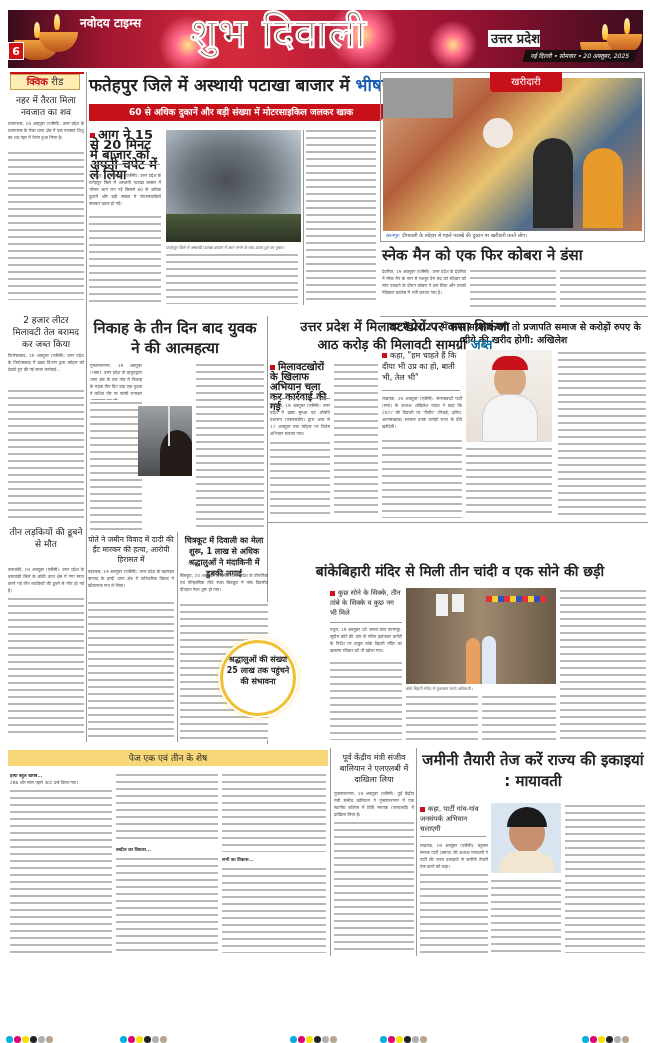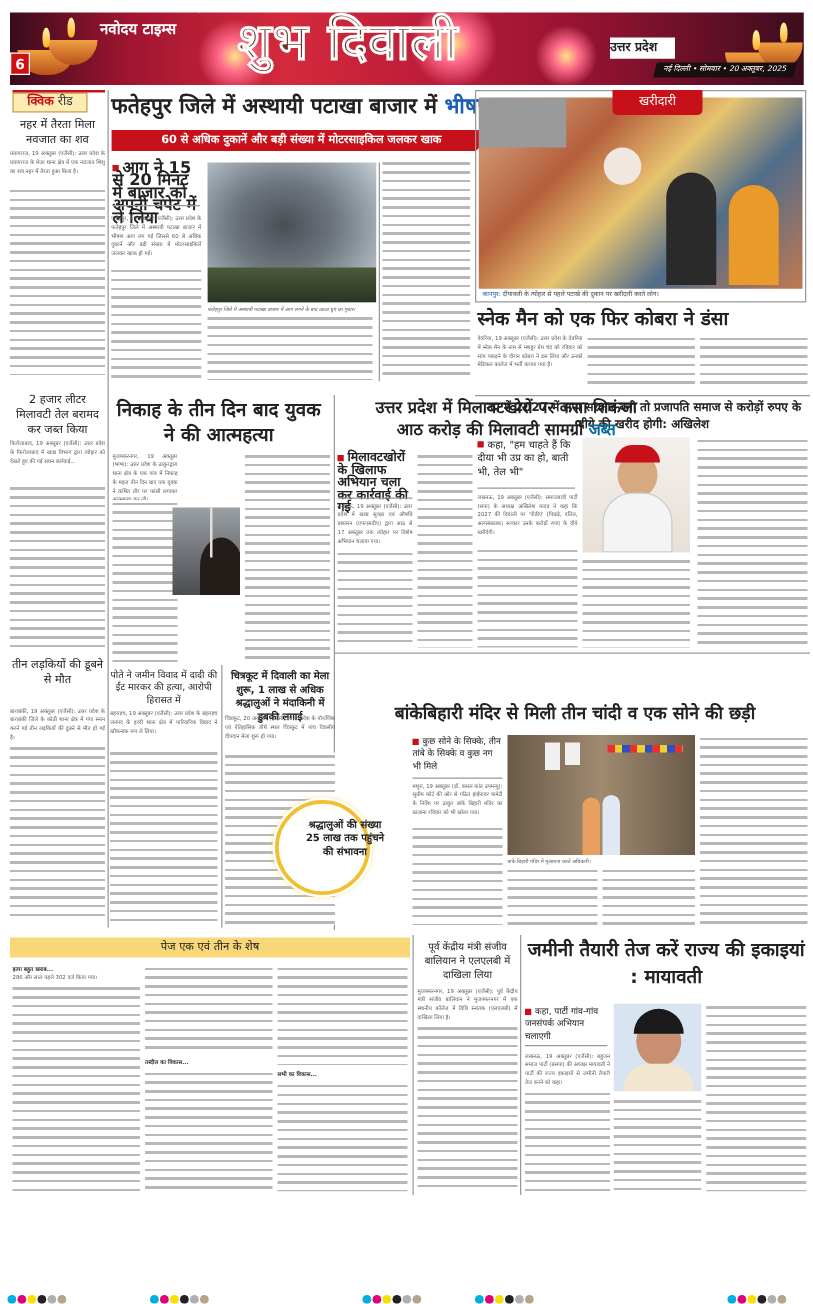--- a/index.html
+++ b/index.html
@@ -7,26 +7,26 @@
 .abs{position:absolute}
 .masthead{left:8px;top:10px;width:635px;height:58px;background:linear-gradient(90deg,#3a0c1c 0%,#a01530 15%,#d42a3c 35%,#b81b38 55%,#8e1230 75%,#3c0d1e 100%);overflow:hidden}
 .spark{position:absolute;border-radius:50%;background:radial-gradient(circle,#ffe28a 0%,#ff6a8a 30%,rgba(255,0,80,0) 70%)}
 .diya{position:absolute;width:46px;height:20px;border-radius:0 0 30px 30px;background:linear-gradient(#f0a040,#b8501a)}
 .flame{position:absolute;width:6px;height:16px;border-radius:50% 50% 40% 40%;background:linear-gradient(#fff6b0,#ffb020)}
 .paper-name{left:80px;top:2px;font-size:8px;font-style:italic;font-weight:bold;color:#fff;font-family:"DejaVu Sans",sans-serif}
 .paper-hindi{left:80px;top:14px;font-size:12px;color:#fff;font-weight:bold}
 .page-no{left:8px;top:42px;width:16px;height:18px;background:#d01010;color:#fff;font-size:11px;font-weight:bold;text-align:center;line-height:18px;border:1px solid #fff}
 .title-main{left:190px;top:4px;font-size:40px;font-weight:bold;color:#3a2a2a;-webkit-text-stroke:1px #fff;font-family:"DejaVu Serif",serif;letter-spacing:1px}
 .title-main span{color:#6a3528}
-.state-box{left:488px;top:30px;width:52px;height:17px;background:#fff;color:#222;font-size:10px;font-weight:bold;text-align:left;line-height:17px}
+.state-box{left:488px;top:30px;width:52px;height:17px;background:#fff;color:#222;font-size:13px;font-weight:bold;text-align:right;line-height:17px}
 .dateline{left:524px;top:50px;width:112px;height:12px;background:#1a0f10;color:#fff;font-size:6px;line-height:12px;text-align:center;transform:skewX(-15deg)}
 .col-text{font-size:4.3px;line-height:7px;color:#555;text-align:justify}
 .hl{font-weight:bold;color:#222}
 .redbar{background:#c8101a;color:#fff;font-weight:bold}
-.section-tag{left:10px;top:74px;width:60px;height:16px;background:#fdecb4;border:1px solid #c8a050;font-size:10px;text-align:center;line-height:14px;color:#333}
+.section-tag{left:10px;top:74px;width:70px;height:16px;background:#fdecb4;border:1px solid #c8a050;font-size:10px;text-align:center;line-height:14px;color:#333}
 .section-tag b{color:#c8101a}
 .vline{position:absolute;background:#999;width:1px}
 .hline{position:absolute;background:#999;height:1px}
 .photo{position:absolute;overflow:hidden}
 .bullet::before{content:"";display:inline-block;width:5px;height:5px;background:#c8101a;margin-right:3px;vertical-align:middle}
 .dots span{display:inline-block;width:7px;height:7px;border-radius:50%;margin-right:1px}
 .txtfill{position:absolute;background:repeating-linear-gradient(#fff 0,#fff 2px,#b8b8b8 2px,#b8b8b8 4px,#fff 4px,#fff 7px)}
 </style>
 </head>
 <body>
@@ -137,21 +137,21 @@
 
 <div class="abs hl" style="left:88px;top:535px;width:86px;font-size:7.5px;line-height:10px;text-align:center;font-weight:normal">पोते ने जमीन विवाद में दादी की ईंट मारकर की हत्या, आरोपी हिरासत में</div>
 <div class="abs col-text" style="left:88px;top:568px;width:86px">बहराइच, 19 अक्तूबर (एजैंसी): उत्तर प्रदेश के बहराइच जनपद के हरदी थाना क्षेत्र में पारिवारिक विवाद ने खौफनाक रूप ले लिया।</div>
 <div class="txtfill" style="left:88px;top:600px;width:86px;height:140px"></div>
 <div class="vline" style="left:177px;top:532px;height:210px"></div>
 
 <div class="abs hl" style="left:180px;top:535px;width:88px;font-size:8px;line-height:11px;text-align:center">चित्रकूट में दिवाली का मेला शुरू, 1 लाख से अधिक श्रद्धालुओं ने मंदाकिनी में डुबकी लगाई</div>
 <div class="abs col-text" style="left:180px;top:572px;width:88px">चित्रकूट, 20 अक्तूबर (एजैंसी): उत्तर प्रदेश के पौराणिक एवं ऐतिहासिक तीर्थ स्थल चित्रकूट में पांच दिवसीय दीपदान मेला शुरू हो गया।</div>
 <div class="txtfill" style="left:180px;top:602px;width:88px;height:138px"></div>
 <div class="abs" style="left:220px;top:640px;width:76px;height:76px;border-radius:50%;background:#fff;border:3px solid #f0c030;box-shadow:0 0 0 2px #fff,0 0 6px #f0c030"></div>
-<div class="abs hl" style="left:244px;top:654px;width:64px;font-size:8px;line-height:11px;text-align:center">श्रद्धालुओं की संख्या 25 लाख तक पहुंचने की संभावना</div>
+<div class="abs hl" style="left:226px;top:654px;width:64px;font-size:8px;line-height:11px;text-align:center">श्रद्धालुओं की संख्या 25 लाख तक पहुंचने की संभावना</div>
 
 <div class="abs hl" style="left:272px;top:562px;width:376px;font-size:14px;line-height:18px;text-align:center">बांकेबिहारी मंदिर से मिली तीन चांदी व एक सोने की छड़ी</div>
 <div class="abs hl bullet" style="left:330px;top:588px;width:72px;font-size:7px;line-height:10px;font-weight:normal">कुछ सोने के सिक्के, तीन तांबे के सिक्के व कुछ नग भी मिले</div>
 <div class="hline" style="left:330px;top:622px;width:72px"></div>
 <div class="abs col-text" style="left:330px;top:626px;width:72px">मथुरा, 19 अक्तूबर (डॉ. कमल कांत उपमन्यु): सुप्रीम कोर्ट की ओर से गठित हाईपावर कमेटी के निर्देश पर ठाकुर बांके बिहारी मंदिर का खजाना रविवार को भी खोला गया।</div>
 <div class="txtfill" style="left:330px;top:660px;width:72px;height:80px"></div>
 <div class="photo" style="left:406px;top:588px;width:150px;height:96px;background:linear-gradient(90deg,#6a5a48,#a08a70 50%,#6a5a48)">
   <div style="position:absolute;left:30px;top:6px;width:12px;height:22px;background:#f0f0f0"></div>
   <div style="position:absolute;left:46px;top:6px;width:12px;height:18px;background:#f0f0f0"></div>
   <div style="position:absolute;left:80px;top:8px;width:60px;height:6px;background:repeating-linear-gradient(90deg,#e83030 0,#e83030 6px,#f0d030 6px,#f0d030 12px,#3050c0 12px,#3050c0 18px)"></div>

